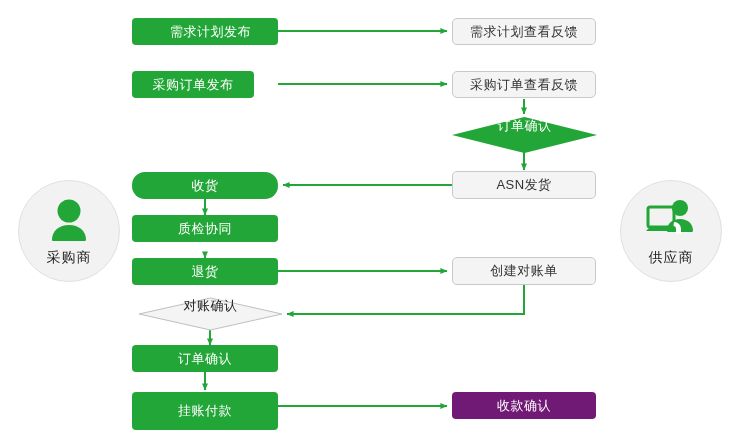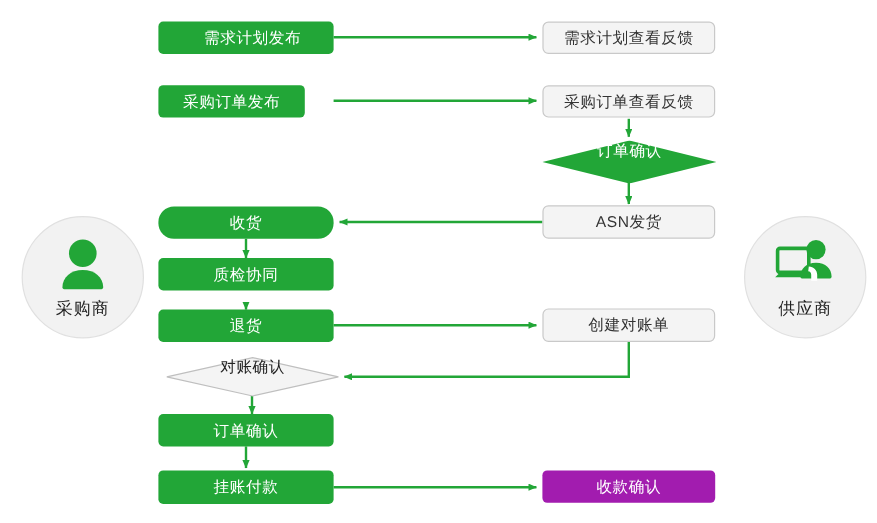--- a/index.html
+++ b/index.html
@@ -20,21 +20,21 @@
     font-size:13px;
     letter-spacing:.5px;
     white-space:nowrap;
   }
   .node.green{
     background:#22a637;
     color:#ffffff;
     border-radius:4px;
   }
   .node.orange{
-    background:#a21caf;
+    background:#701a75;
     color:#ffffff;
     border-radius:4px;
   }
   .node.plain{
     background:#f4f4f4;
     color:#333333;
     border:1px solid #c9c9c9;
     border-radius:5px;
   }
 
@@ -140,21 +140,21 @@
     <svg class="dshape" viewBox="0 0 145 34" preserveAspectRatio="none">
       <polygon points="72.5,1 144,17 72.5,33 1,17" fill="#f4f4f4" stroke="#bfbfbf" stroke-width="1"></polygon>
     </svg>
     <span class="dlabel">对账确认</span>
   </div>
 
   <div class="node green" style="left:132px;top:345px;width:146px;height:27px;">
     <span>订单确认</span>
   </div>
 
-  <div class="node green" style="left:132px;top:392px;width:146px;height:28px;">
+  <div class="node green" style="left:132px;top:392px;width:146px;height:38px;">
     <span>挂账付款</span>
   </div>
 
   <div class="node orange" style="left:452px;top:392px;width:144px;height:27px;">
     <span>收款确认</span>
   </div>
 
   <div class="actor" style="left:18px;top:180px;">
     <svg class="glyph" viewBox="0 0 54 52">
       <circle cx="27" cy="15" r="11.5" fill="#22a637"></circle>

